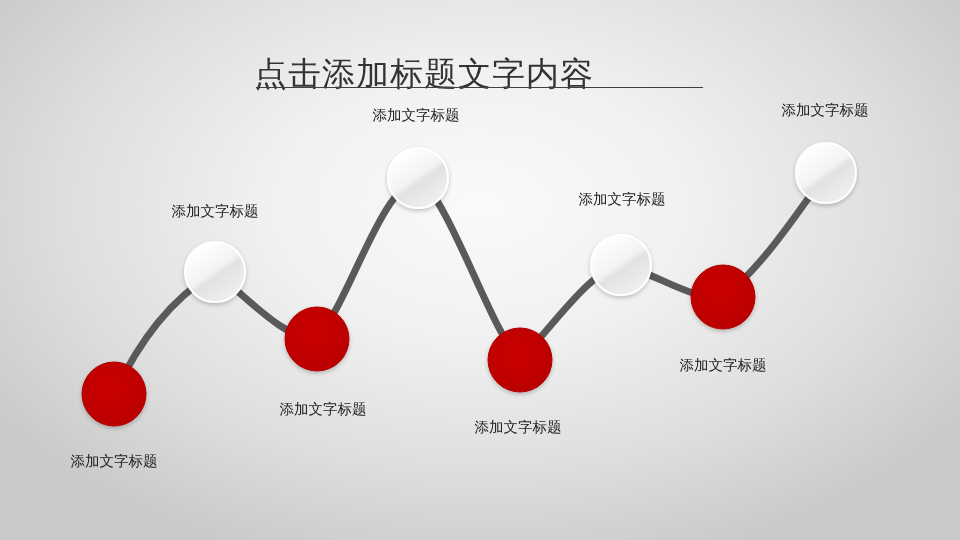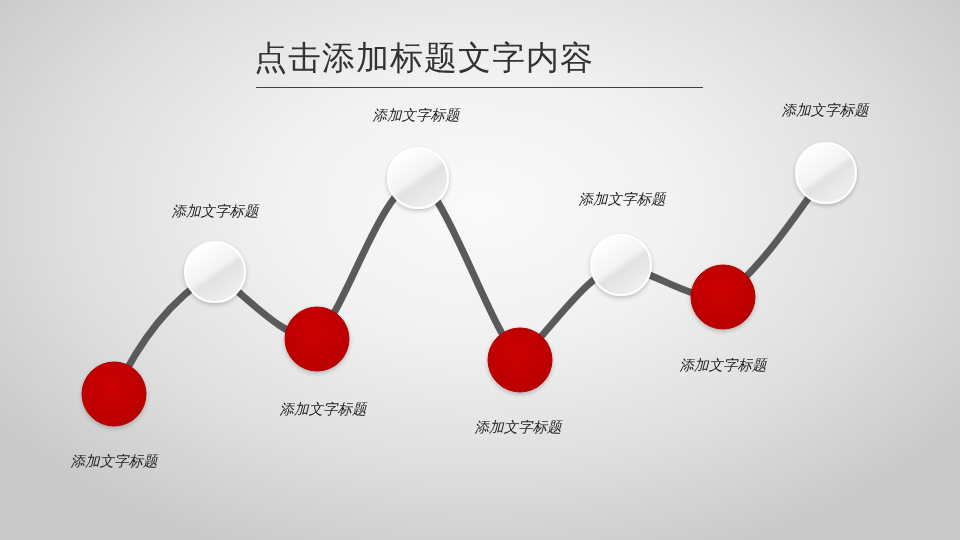--- a/index.html
+++ b/index.html
@@ -2,30 +2,30 @@
 <html><head>
   <meta charset="utf-8">
   <style>
     html, body { margin: 0; padding: 0; }
     body {
       width: 960px; height: 540px; overflow: hidden; position: relative;
       background: radial-gradient(ellipse 62% 70% at 50% 38%, #fafafa 0%, #f1f1f1 35%, #dedede 70%, #c9c9c9 100%);
       font-family: "DejaVu Sans", "Liberation Sans", sans-serif;
     }
     .title {
-      position: absolute; left: 0; width: 848px; top: 36px; text-align: center;
+      position: absolute; left: 0; width: 848px; top: 52px; text-align: center;
       font-size: 33px; color: #333333; letter-spacing: 1px; line-height: 44px;
     }
     .title-rule {
       position: absolute; left: 256px; top: 87px; width: 447px; height: 1px; background: #404040;
     }
     svg.chart { position: absolute; left: 0; top: 0; }
     .label {
       position: absolute; font-size: 14.5px; color: #222222; white-space: nowrap;
-      transform: translateX(-50%); line-height: 18px; font-style: italic;
+      transform: translateX(-50%); line-height: 18px;
     }
   </style>
 </head>
 <body>
 
 <div class="title">点击添加标题文字内容</div>
 <div class="title-rule"></div>
 
 <svg class="chart" width="960" height="540" viewBox="0 0 960 540">
   <defs>

